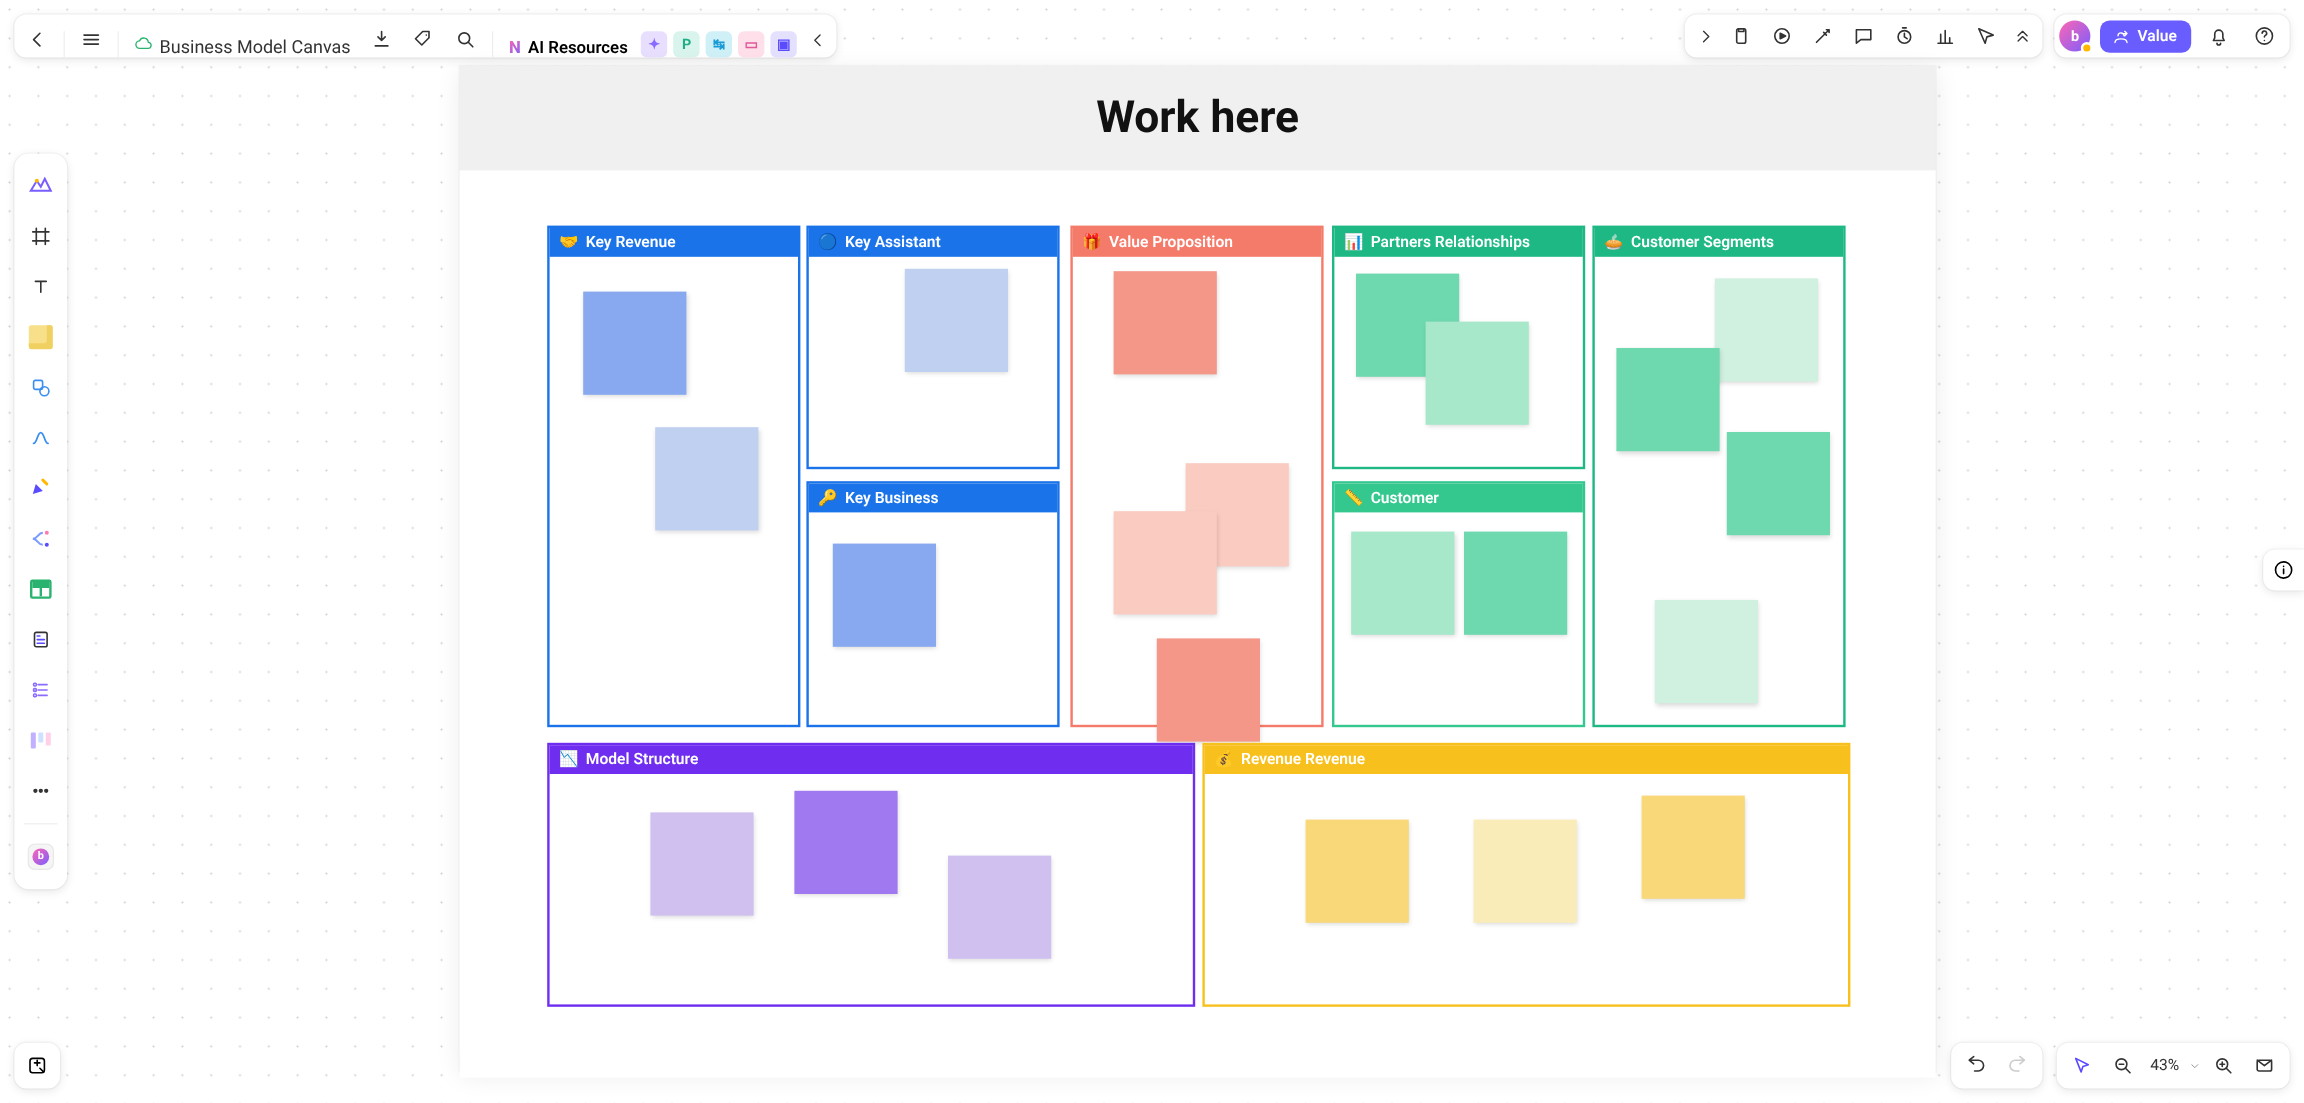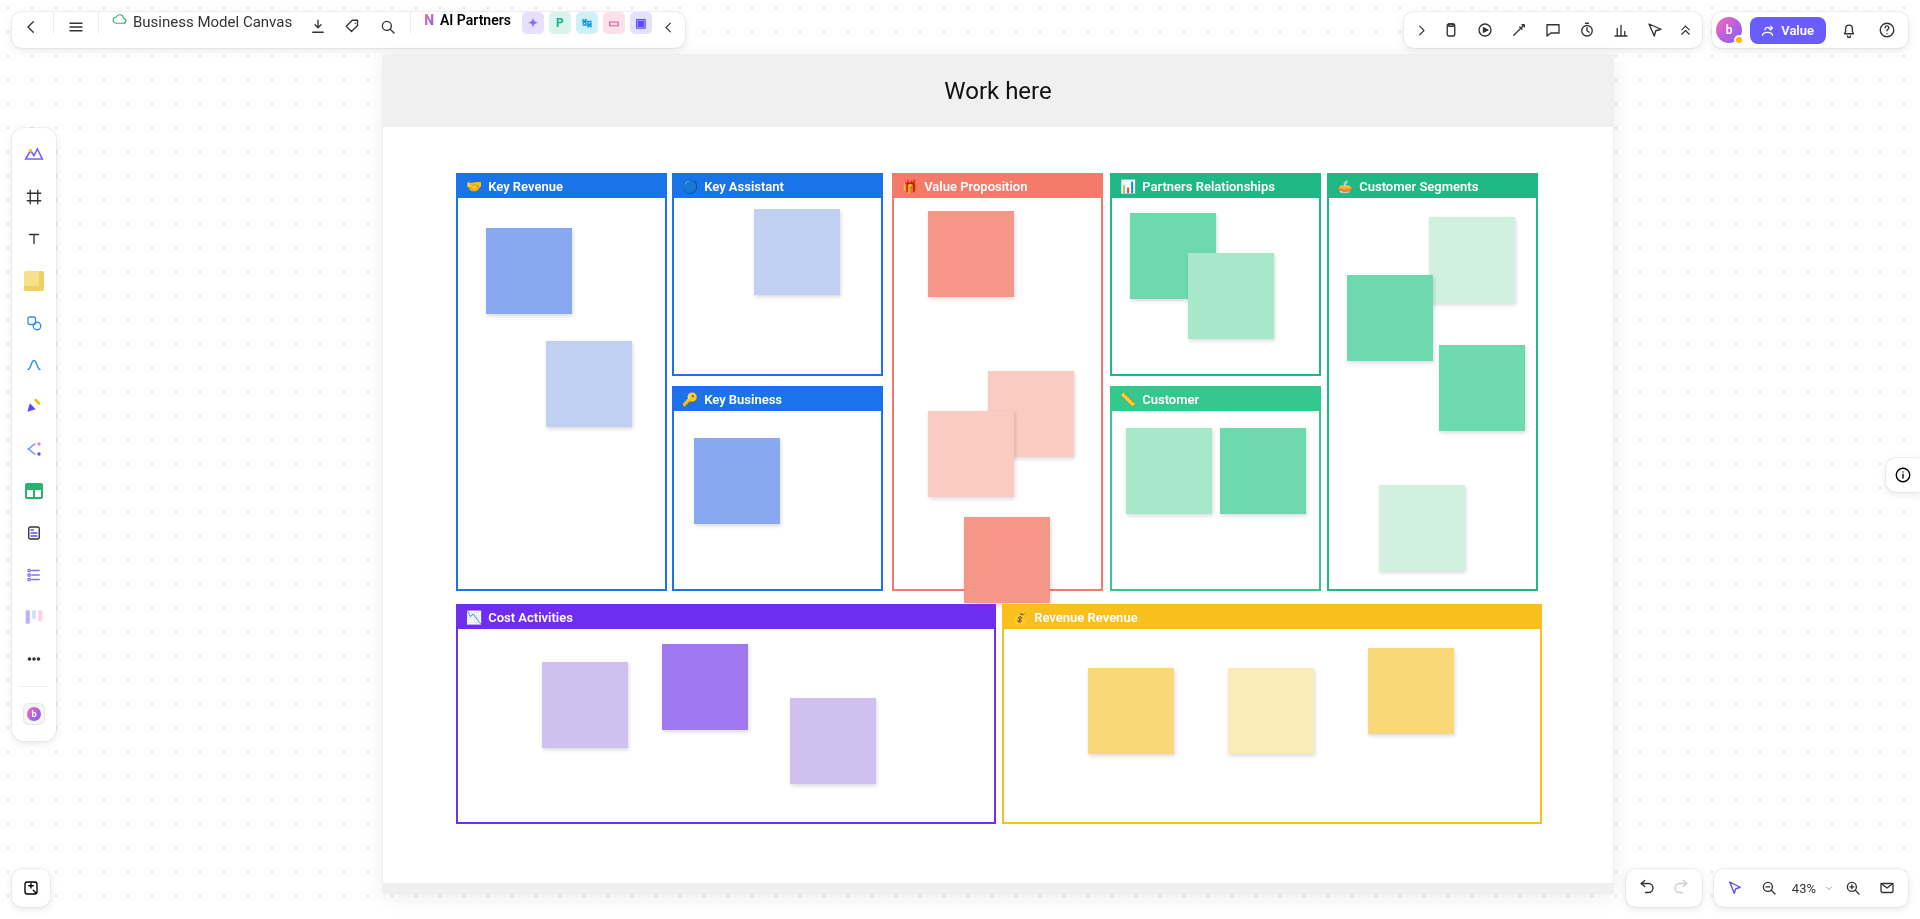--- a/index.html
+++ b/index.html
@@ -34,21 +34,21 @@
     background-image: radial-gradient(circle, var(--grid-dot) 1px, transparent 1px);
     background-size: 24px 24px;
     background-position: -4px -4px;
     position:relative;
     overflow:hidden;
   }
 
   
   .top-left-bar {
     position:absolute; top:12px; left:12px;
-    display:flex; align-items:flex-start;
+    display:flex; align-items:flex-end;
     background:#fff;
     border-radius:10px;
     box-shadow: 0 2px 8px rgba(0,0,0,0.10), 0 0 0 1px rgba(0,0,0,0.04);
     height:36px;
     padding:0 4px;
     gap:5px;
   }
   .tb-btn {
     display:flex; align-items:center; justify-content:center;
     width:30px; height:30px;
@@ -179,22 +179,22 @@
   
   .frame {
     position:absolute;
     left:383px; top:55px;
     width:1230px; height:838px;
     background:#f0f0f0;
     box-shadow: 0 4px 20px rgba(0,0,0,0.08), 0 0 0 1px rgba(0,0,0,0.03);
   }
   .frame-title {
     text-align:center;
-    font-size:24px;
-    font-weight:400;
+    font-size:37px;
+    font-weight:700;
     color:#111;
     padding:22px 0;
   }
   .frame-body {
     background:#fff;
     margin:0;
     height: calc(100% - 82px);
     position:relative;
   }
 
@@ -256,21 +256,21 @@
   </div>
   <div class="tb-btn">
     <svg class="ico" viewBox="0 0 24 24">
         <circle cx="10.5" cy="10.5" r="6"></circle>
         <path d="M20 20l-5-5"></path>
       </svg>
   </div>
   <div class="tb-sep"></div>
   <div class="ai-chip">
     <span class="ai-icon">N</span>
-    <span>AI Partners</span>
+    <span>AI Resources</span>
   </div>
   <div class="mini-btn" style="background:#e8dfff;color:#8a6bff">✦</div>
   <div class="mini-btn" style="background:#d8f4ec;color:#1fae86">P</div>
   <div class="mini-btn" style="background:#d0f0f8;color:#1a9bd6">↹</div>
   <div class="mini-btn" style="background:#ffe0ea;color:#e05a9a">▭</div>
   <div class="mini-btn" style="background:#e4e0ff;color:#5a4bff">▣</div>
   <div class="tb-btn" style="width:24px">
     <svg class="ico-sm" viewBox="0 0 24 24">
         <path d="M15 5l-7 7 7 7"></path>
       </svg>
@@ -568,21 +568,21 @@
       </div>
       <div class="sticky" style="left:100px;top:42px;width:86px;height:86px;background:var(--green-sticky3)"></div>
       <div class="sticky" style="left:18px;top:100px;width:86px;height:86px;background:var(--green-sticky1)"></div>
       <div class="sticky" style="left:110px;top:170px;width:86px;height:86px;background:var(--green-sticky1)"></div>
       <div class="sticky" style="left:50px;top:310px;width:86px;height:86px;background:var(--green-sticky3)"></div>
     </div>
 
     <div class="zone" style="left:73px;top:477px;width:540px;height:220px;border-color:var(--purple)">
       <div class="zone-header" style="background:var(--purple)">
         <span class="emoji">📉</span>
-        <span>Cost Activities</span>
+        <span>Model Structure</span>
       </div>
       <div class="sticky" style="left:84px;top:56px;width:86px;height:86px;background:var(--purple-sticky2)"></div>
       <div class="sticky" style="left:204px;top:38px;width:86px;height:86px;background:var(--purple-sticky1)"></div>
       <div class="sticky" style="left:332px;top:92px;width:86px;height:86px;background:var(--purple-sticky2)"></div>
     </div>
 
     <div class="zone" style="left:619px;top:477px;width:540px;height:220px;border-color:var(--yellow)">
       <div class="zone-header" style="background:var(--yellow)">
         <span class="emoji">💰</span>
         <span>Revenue Revenue</span>

